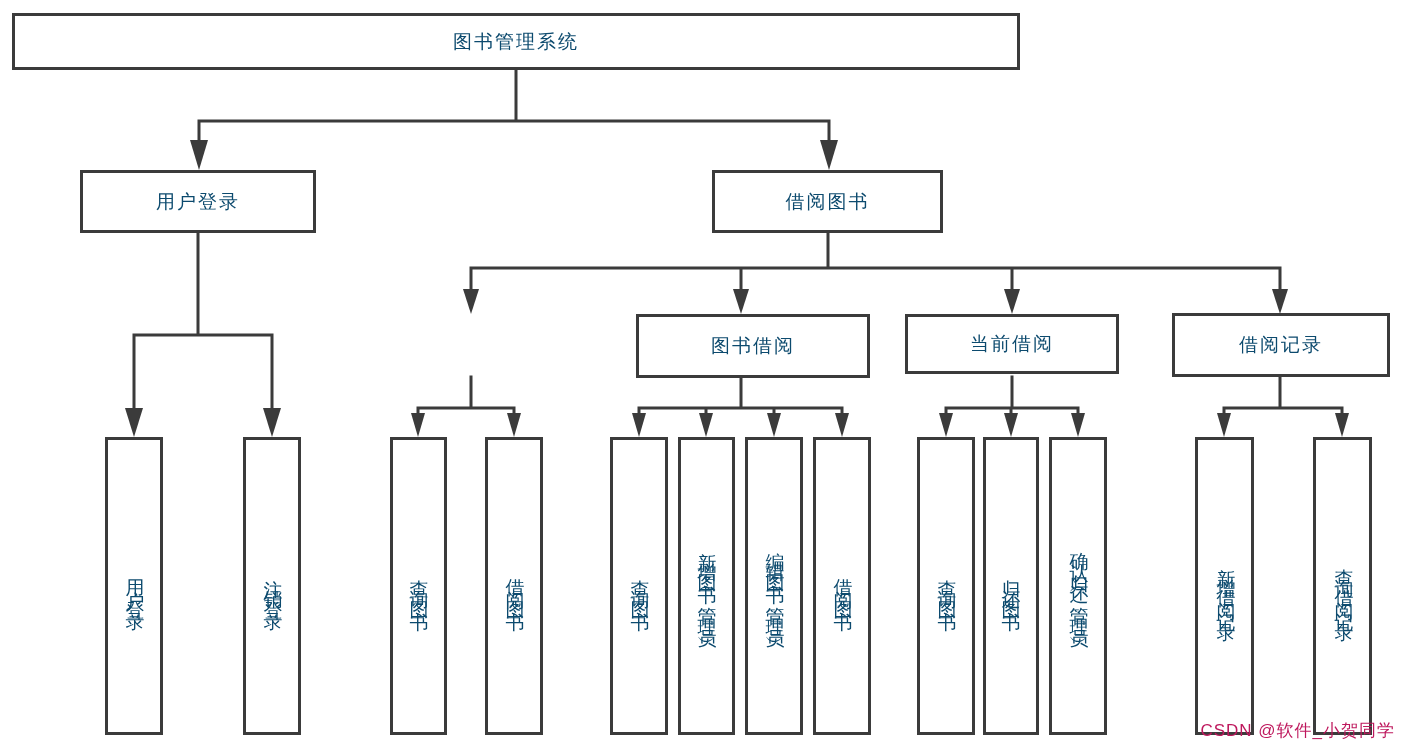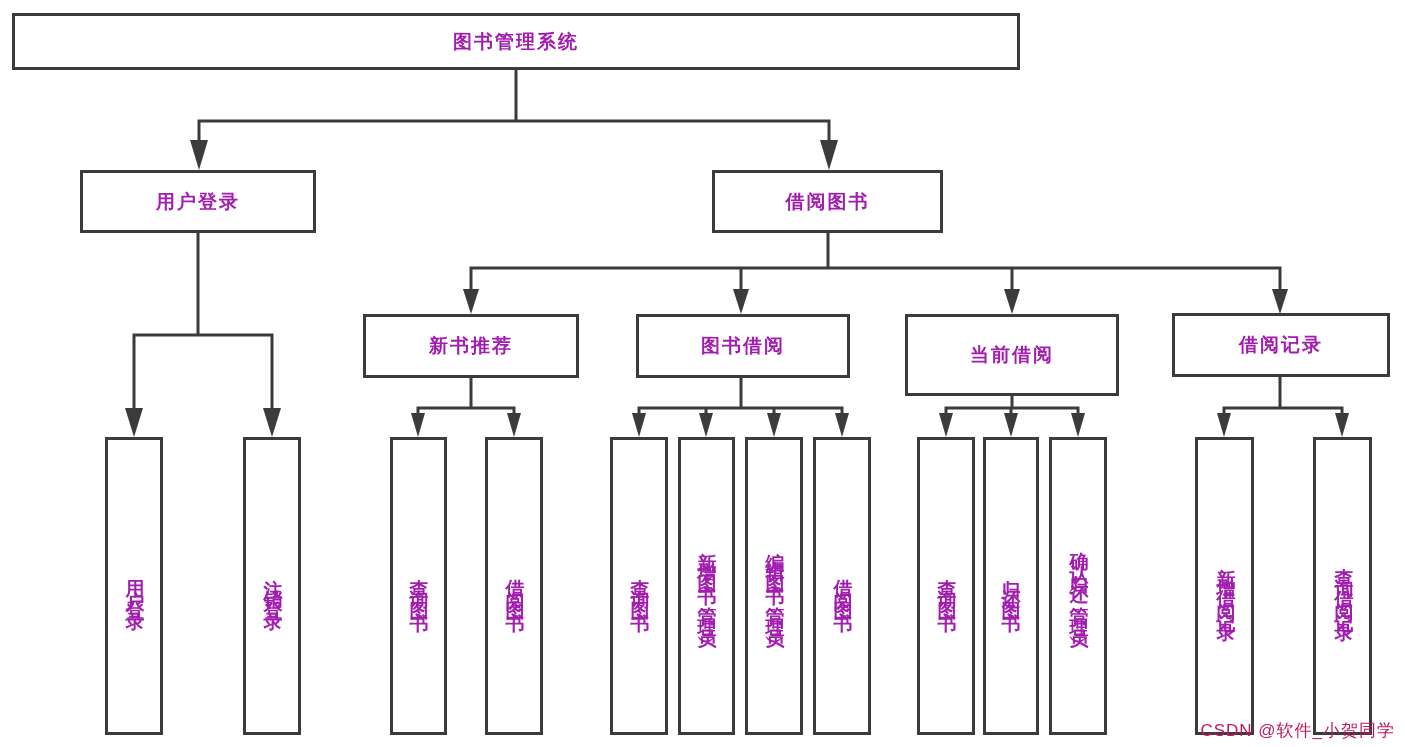--- a/index.html
+++ b/index.html
@@ -4,22 +4,21 @@
 <style>
   html,body{margin:0;padding:0;background:#ffffff;}
   body{font-family:"Liberation Sans","DejaVu Sans",sans-serif;}
   .stage{position:relative;width:1405px;height:747px;background:#ffffff;overflow:hidden;}
   .connectors{position:absolute;left:0;top:0;width:1405px;height:747px;}
   .box{
     position:absolute;
     box-sizing:border-box;
     border:3px solid #3b3b3b;
     background:#ffffff;
-    color:#a21caf;
-    font-weight:bold;
+    color:#0c4a6e;
   }
   .hbox{
     display:flex;
     align-items:center;
     justify-content:center;
     font-size:19px;
     letter-spacing:2px;
     white-space:nowrap;
   }
   .vbox{
@@ -92,23 +91,22 @@
       <polygon fill="#3b3b3b" stroke="none" points="1224,437 1217,413 1231,413"></polygon>
       <polygon fill="#3b3b3b" stroke="none" points="1342,437 1335,413 1349,413"></polygon>
     </g>
   </svg>
 
   <div class="box hbox" style="left:12px;top:13px;width:1008px;height:57px">图书管理系统</div>
 
   <div class="box hbox" style="left:80px;top:170px;width:236px;height:63px">用户登录</div>
   <div class="box hbox" style="left:712px;top:170px;width:231px;height:63px">借阅图书</div>
 
-  <div class="box hbox" style="left:363px;top:314px;width:216px;height:64px">新书推荐</div>
-  <div class="box hbox" style="left:636px;top:314px;width:214px;height:64px">图书借阅</div>
-  <div class="box hbox" style="left:905px;top:314px;width:214px;height:82px">当前借阅</div>
+  <div class="box hbox" style="left:636px;top:314px;width:234px;height:64px">图书借阅</div>
+  <div class="box hbox" style="left:905px;top:314px;width:214px;height:60px">当前借阅</div>
   <div class="box hbox" style="left:1172px;top:313px;width:218px;height:64px">借阅记录</div>
 
   <div class="box vbox" style="left:105px;top:437px;width:58px">用户登录</div>
   <div class="box vbox" style="left:243px;top:437px;width:58px">注销登录</div>
 
   <div class="box vbox" style="left:390px;top:437px;width:57px">查询图书</div>
   <div class="box vbox" style="left:485px;top:437px;width:58px">借阅图书</div>
 
   <div class="box vbox" style="left:610px;top:437px;width:58px">查询图书</div>
   <div class="box vbox" style="left:678px;top:437px;width:57px">新增图书（管理员）</div>

